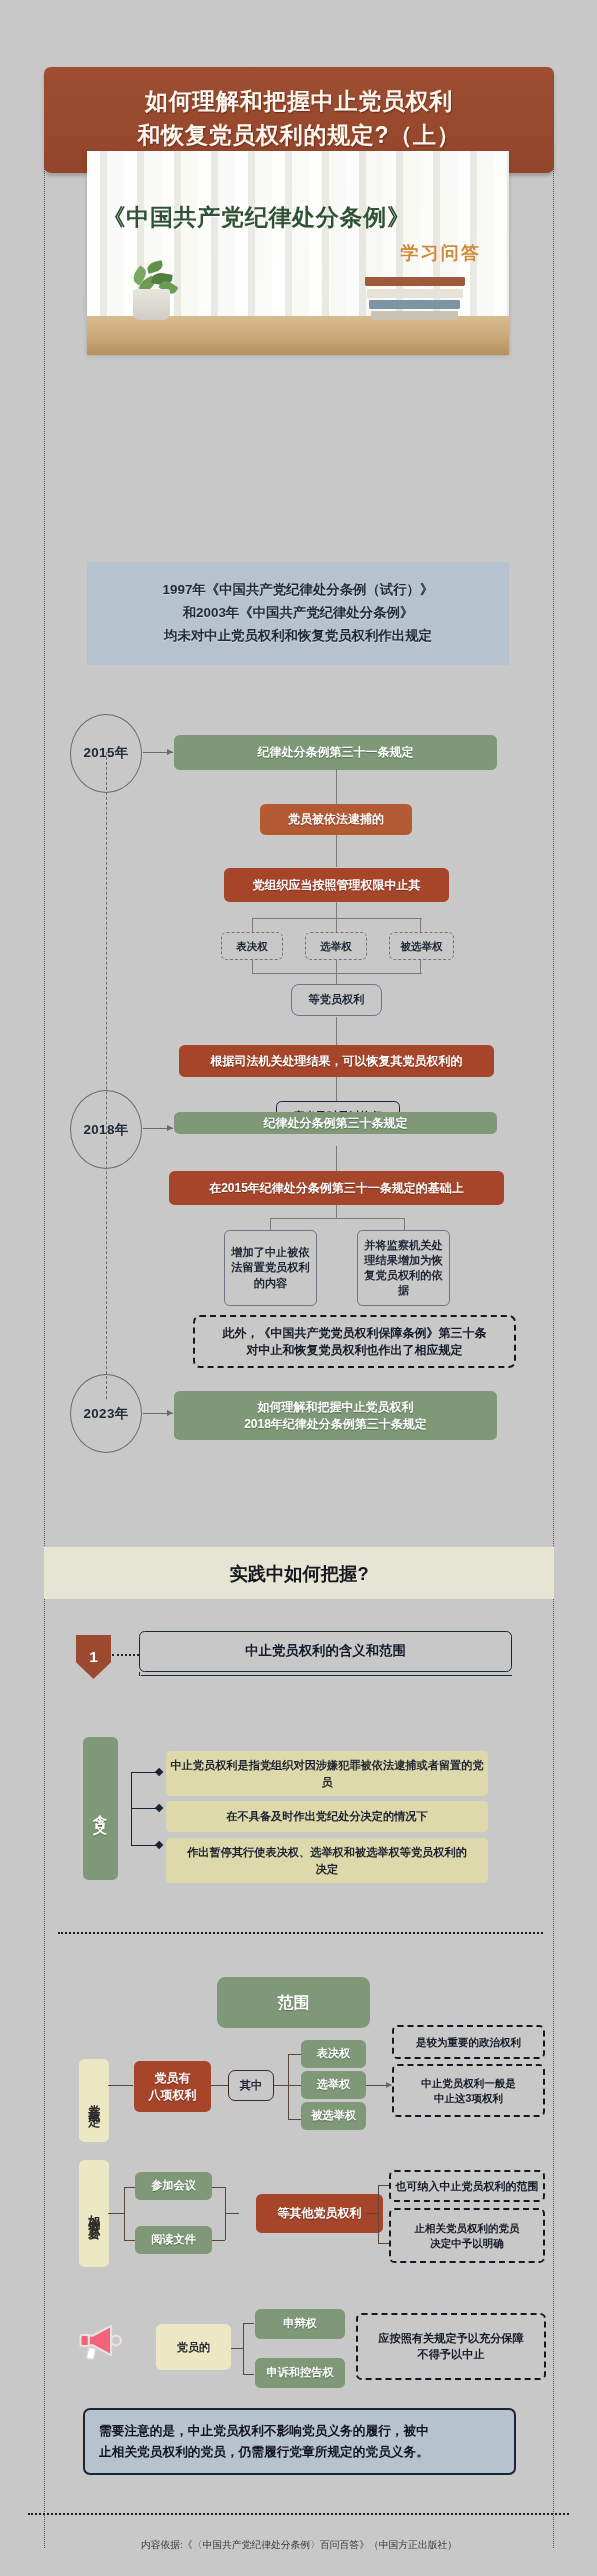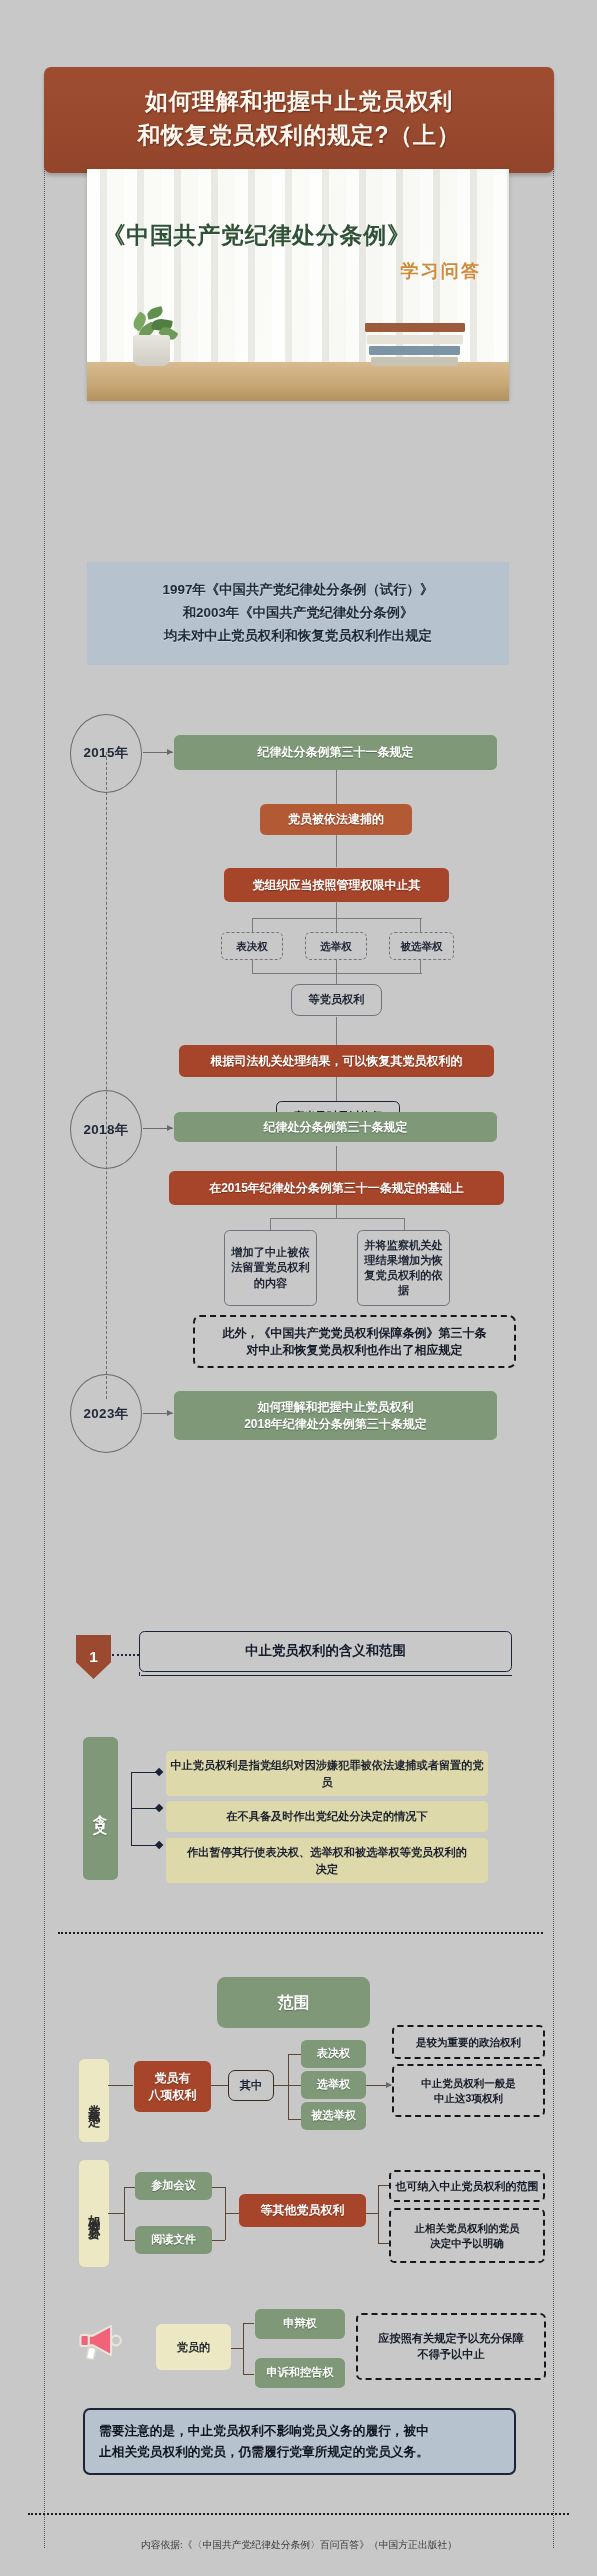--- a/index.html
+++ b/index.html
@@ -43,21 +43,21 @@
     font-size: 23px;
     font-weight: bold;
     letter-spacing: 0.7px;
     line-height: 1.45;
     text-shadow: 0.7px 1.4px 1.4px rgba(60,20,10,.55);
   }
 
   
   .cover {
     position: absolute;
-    left: 87px; top: 169px; width: 422px; height: 232px;
+    left: 87px; top: 151px; width: 422px; height: 204px;
     background: linear-gradient(100deg,#fbfbf8 0%,#f4f4f0 30%,#fcfcfa 48%,#eeeeea 66%,#fafaf6 100%);
     overflow: hidden;
     box-shadow: 0 1.4px 4.2px rgba(0,0,0,.18);
   }
   .curtain {
     position: absolute; top: 0; bottom: 0; width: 100%;
     background: repeating-linear-gradient(90deg,
       rgba(255,255,255,.9) 0px, rgba(255,255,255,.9) 12.7px,
       rgba(228,228,222,.8) 13.4px, rgba(228,228,222,.8) 19.7px,
       rgba(250,250,246,.9) 20.4px, rgba(250,250,246,.9) 37px);
@@ -352,21 +352,21 @@
 
     <div class="box b-outline-dark" style="left:276px; top:398px; width:124px; height:31px;">
       <span>应当及时予以恢复</span>
     </div>
 
     <div class="year-node" style="left:70px; top:387px;">
       <span>2018年</span>
     </div>
     <div class="arrow-h" style="left:143px; top:425px; width:29.5px;"></div>
 
-    <div class="box b-green" style="left:174px; top:409px; width:323px; height:30px;">
+    <div class="box b-green" style="left:174px; top:409px; width:323px; height:22px;">
       <span>纪律处分条例第三十条规定</span>
     </div>
 
     <div class="conn-v" style="left:336px; top:443px; height:25px;"></div>
 
     <div class="box b-rust-dark" style="left:169px; top:468px; width:335px; height:34px;">
       <span>在2015年纪律处分条例第三十一条规定的基础上</span>
     </div>
 
     <div class="conn-v" style="left:336px; top:502px; height:12.7px;"></div>
@@ -390,20 +390,23 @@
       <span>2023年</span>
     </div>
     <div class="arrow-h" style="left:143px; top:710px; width:29.5px;"></div>
 
     <div class="box b-green" style="left:174px; top:688px; width:323px; height:49px; flex-direction:column;">
       <span>如何理解和把握中止党员权利</span>
       <span>2018年纪律处分条例第三十条规定</span>
     </div>
   </div>
 
+  <div class="band" style="top:1547px;">
+    <span>实践中如何把握?</span>
+  </div>
 
   <div class="shield" style="left:76px; top:1635px;">
     <span>1</span>
   </div>
   <div style="position:absolute;left:112px;top:1654px;width:27px;height:0;border-top:2.1px dotted #1b2438;"></div>
   <div class="box b-outline-dark" style="left:139px; top:1631px; width:373px; height:41px; font-size:13.4px;">
     <span>中止党员权利的含义和范围</span>
   </div>
   <div style="position:absolute;left:141px;top:1675px;width:371px;height:0;border-top:1.4px solid #1c2438;"></div>
   <div style="position:absolute;left:139px;top:1672px;width:1.4px;height:4.2px;background:#1c2438;"></div>
@@ -490,21 +493,21 @@
   </div>
   <div class="box b-green" style="left:135px; top:2226px; width:77px; height:28px; font-size:11.2px;">
     <span>阅读文件</span>
   </div>
 
   <div class="brownline-h" style="left:212px; top:2187px; width:12.7px;"></div>
   <div class="brownline-h" style="left:212px; top:2240px; width:12.7px;"></div>
   <div class="brownline-v" style="left:225px; top:2187px; height:53px;"></div>
   <div class="brownline-h" style="left:225px; top:2213px; width:14px;"></div>
 
-  <div class="box b-rust-dark" style="left:239px; top:2194px; width:127px; height:33px; font-size:12px;">
+  <div class="box b-rust-dark" style="left:256px; top:2194px; width:127px; height:39px; font-size:12px;">
     <span>等其他党员权利</span>
   </div>
 
   <div class="brownline-h" style="left:366px; top:2213px; width:12.7px;"></div>
   <div class="brownline-v" style="left:378px; top:2185px; height:58px;"></div>
   <div class="brownline-h" style="left:378px; top:2185px; width:11.2px;"></div>
   <div class="brownline-h" style="left:378px; top:2243px; width:11.2px;"></div>
 
   <div class="box b-dashed-blk2" style="left:389px; top:2170px; width:156px; height:32px; font-size:11px;">
     <span>也可纳入中止党员权利的范围</span>

